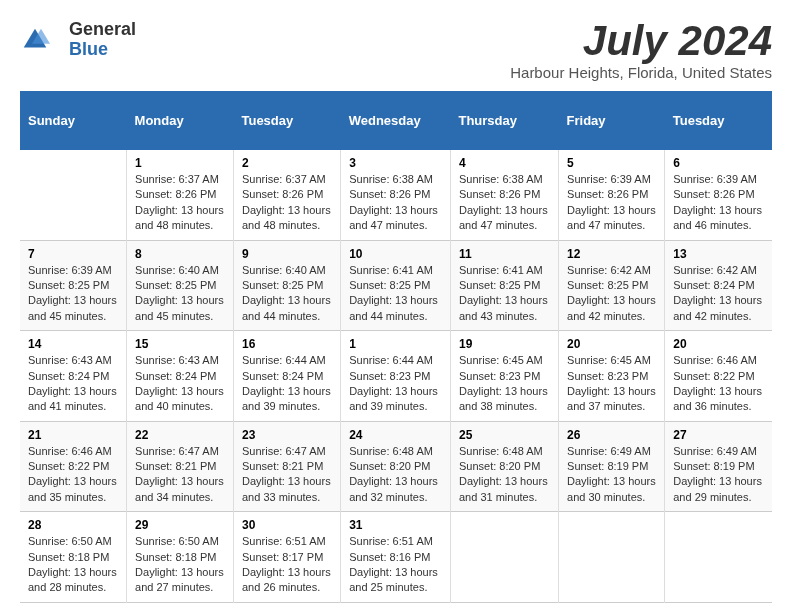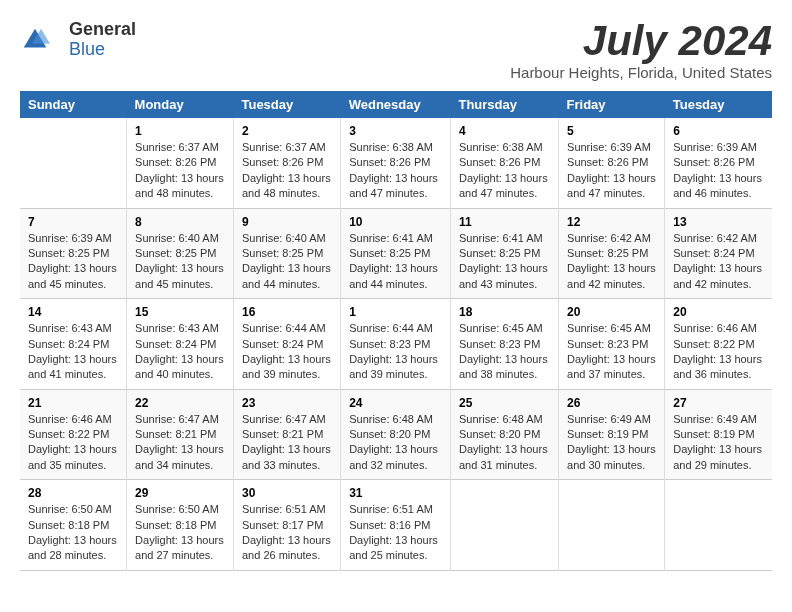--- a/index.html
+++ b/index.html
@@ -26,21 +26,21 @@
       flex-direction: column;
       line-height: 1.1;
     }
     .logo-general {
       font-size: 18px;
       font-weight: bold;
       color: #333;
     }
     .logo-blue {
       font-size: 18px;
-      font-weight: normal;
+      font-weight: bold;
       color: #2b6cb0;
     }
     .logo-icon {
       width: 30px;
       height: 30px;
     }
     .title-block {
       text-align: right;
     }
     .month-title {
@@ -58,21 +58,21 @@
     }
     table {
       width: 100%;
       border-collapse: collapse;
       font-size: 11px;
     }
     thead tr th {
       background-color: #2b6cb0;
       color: #fff;
       text-align: left;
-      padding: 6px 8px;
+      padding: 22px 8px;
       font-size: 13px;
       font-weight: bold;
     }
     tbody tr {
       border-bottom: 1px solid #ccc;
     }
     tbody tr:nth-child(even) {
       background: #f9f9f9;
     }
     td {
@@ -196,21 +196,21 @@
         </td>
         <td>
           <div class="day-num">16</div>
           <div class="day-info">Sunrise: 6:44 AM<br>Sunset: 8:24 PM<br>Daylight: 13 hours and 39 minutes.</div>
         </td>
         <td>
           <div class="day-num">1</div>
           <div class="day-info">Sunrise: 6:44 AM<br>Sunset: 8:23 PM<br>Daylight: 13 hours and 39 minutes.</div>
         </td>
         <td>
-          <div class="day-num">18</div>
+          <div class="day-num">19</div>
           <div class="day-info">Sunrise: 6:45 AM<br>Sunset: 8:23 PM<br>Daylight: 13 hours and 38 minutes.</div>
         </td>
         <td>
           <div class="day-num">20</div>
           <div class="day-info">Sunrise: 6:45 AM<br>Sunset: 8:23 PM<br>Daylight: 13 hours and 37 minutes.</div>
         </td>
         <td>
           <div class="day-num">20</div>
           <div class="day-info">Sunrise: 6:46 AM<br>Sunset: 8:22 PM<br>Daylight: 13 hours and 36 minutes.</div>
         </td>

